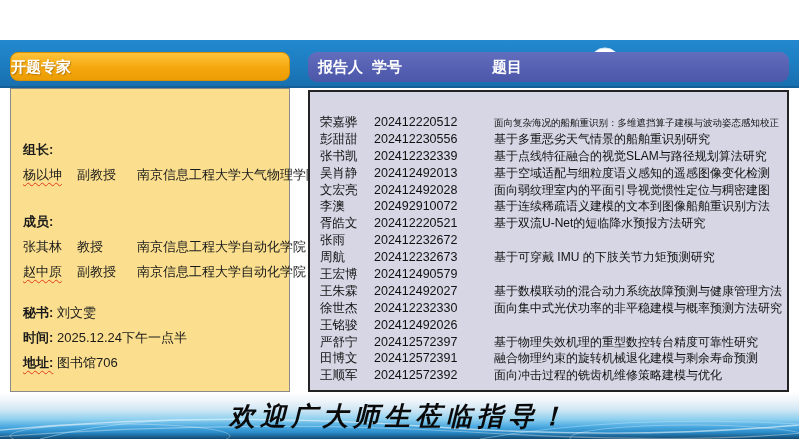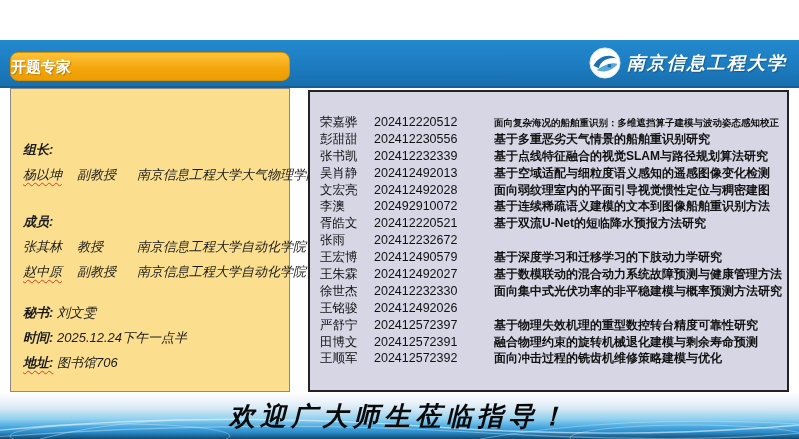--- a/index.html
+++ b/index.html
@@ -34,21 +34,21 @@
     position:absolute; top:52px; left:10px; width:280px; height:29px;
     background:linear-gradient(180deg,#ffc33a 0%, #f3a50a 60%, #eb9d04 100%);
     border:1px solid #d88f00; border-radius:8px;
     color:#ffffff; font-weight:bold; font-size:15px;
     line-height:27px; 
     text-shadow:1px 1px 1px rgba(120,70,0,.45);
   }
   .experts-body {
     position:absolute; top:88px; left:10px; width:280px; height:304px;
     background:#fbdf8e; border:1px solid #8a8a8a;
-    padding:12px 10px 0 12px; font-size:13px; color:#1a1a1a;font-style:italic;
+    padding:12px 10px 0 12px; font-size:13px; color:#1a1a1a;
   }
   .ep-label { font-weight:bold; line-height:25px; }
   .ep-first { margin-top:36px; }
   .person-line { display:flex; line-height:25px; white-space:nowrap; }
   .p-name { width:54px; flex:0 0 auto; }
   .p-title { width:60px; flex:0 0 auto; }
   .p-aff { flex:1; }
   .kv-line { line-height:25px; white-space:nowrap; }
   .gap-md { margin-top:22px; }
   .gap-sm { margin-top:16px; }
@@ -73,21 +73,21 @@
   .sched-header .h-id { width:116px; flex:0 0 auto; }
   .sched-header .h-title { flex:1; padding-left:4px; }
   .sched-body {
     position:absolute; top:90px; left:308px; width:481px; height:302px;
     background:#d6d6e5; border:2px solid #232323;
     padding:22px 8px 0 10px;
   }
   .t-row { display:flex; align-items:baseline; height:16.9px; white-space:nowrap; color:#111; }
   .c-name { width:54px; flex:0 0 auto; font-size:12.5px; }
   .c-id { width:116px; flex:0 0 auto; font-size:12.5px; }
-  .c-title { flex:1; font-size:12px; font-weight:bold; padding-left:4px; overflow:visible; }
+  .c-title { flex:1; font-size:12px; font-weight:normal; padding-left:4px; overflow:visible; }
   .c-title.small { font-size:9.5px; }
 
   
   .banner {
     position:absolute; top:392px; left:0; width:799px; height:47px;
     background:linear-gradient(180deg,
       #ffffff 0%, #f0f5fa 18%, #cfe6f4 38%,
       #8fd0ef 58%, #4aa9e0 74%, #2a8cc9 86%, #13486f 100%);
     overflow:hidden;
   }
@@ -147,20 +147,25 @@
     <div class="kv-line">
       <span class="ep-label">时间:</span>
       <span>2025.12.24下午一点半</span>
     </div>
     <div class="kv-line">
       <span class="ep-label squiggle">地址:</span>
       <span>图书馆706</span>
     </div>
   </div>
 
+  <div class="sched-header">
+    <span class="h-name">报告人</span>
+    <span class="h-id">学号</span>
+    <span class="h-title">题目</span>
+  </div>
 
   <div class="sched-body">
     <div class="t-row">
       <span class="c-name">荣嘉骅</span>
       <span class="c-id">202412220512</span>
       <span class="c-title small">面向复杂海况的船舶重识别：多维遮挡算子建模与波动姿态感知校正</span>
     </div>
     <div class="t-row">
       <span class="c-name">彭甜甜</span>
       <span class="c-id">202412230556</span>
@@ -189,23 +194,27 @@
     <div class="t-row">
       <span class="c-name">胥皓文</span>
       <span class="c-id">202412220521</span>
       <span class="c-title">基于双流U-Net的短临降水预报方法研究</span>
     </div>
     <div class="t-row">
       <span class="c-name">张雨</span>
       <span class="c-id">202412232672</span>
     </div>
     <div class="t-row">
+      <span class="c-name">周航</span>
+      <span class="c-id">202412232673</span>
+      <span class="c-title">基于可穿戴 IMU 的下肢关节力矩预测研究</span>
+    </div>
+    <div class="t-row">
       <span class="c-name">王宏博</span>
       <span class="c-id">202412490579</span>
-      <span class="c-title">基于深度学习和迁移学习的下肢动力学研究</span>
     </div>
     <div class="t-row">
       <span class="c-name">王朱霖</span>
       <span class="c-id">202412492027</span>
       <span class="c-title">基于数模联动的混合动力系统故障预测与健康管理方法</span>
     </div>
     <div class="t-row">
       <span class="c-name">徐世杰</span>
       <span class="c-id">202412232330</span>
       <span class="c-title">面向集中式光伏功率的非平稳建模与概率预测方法研究</span>

